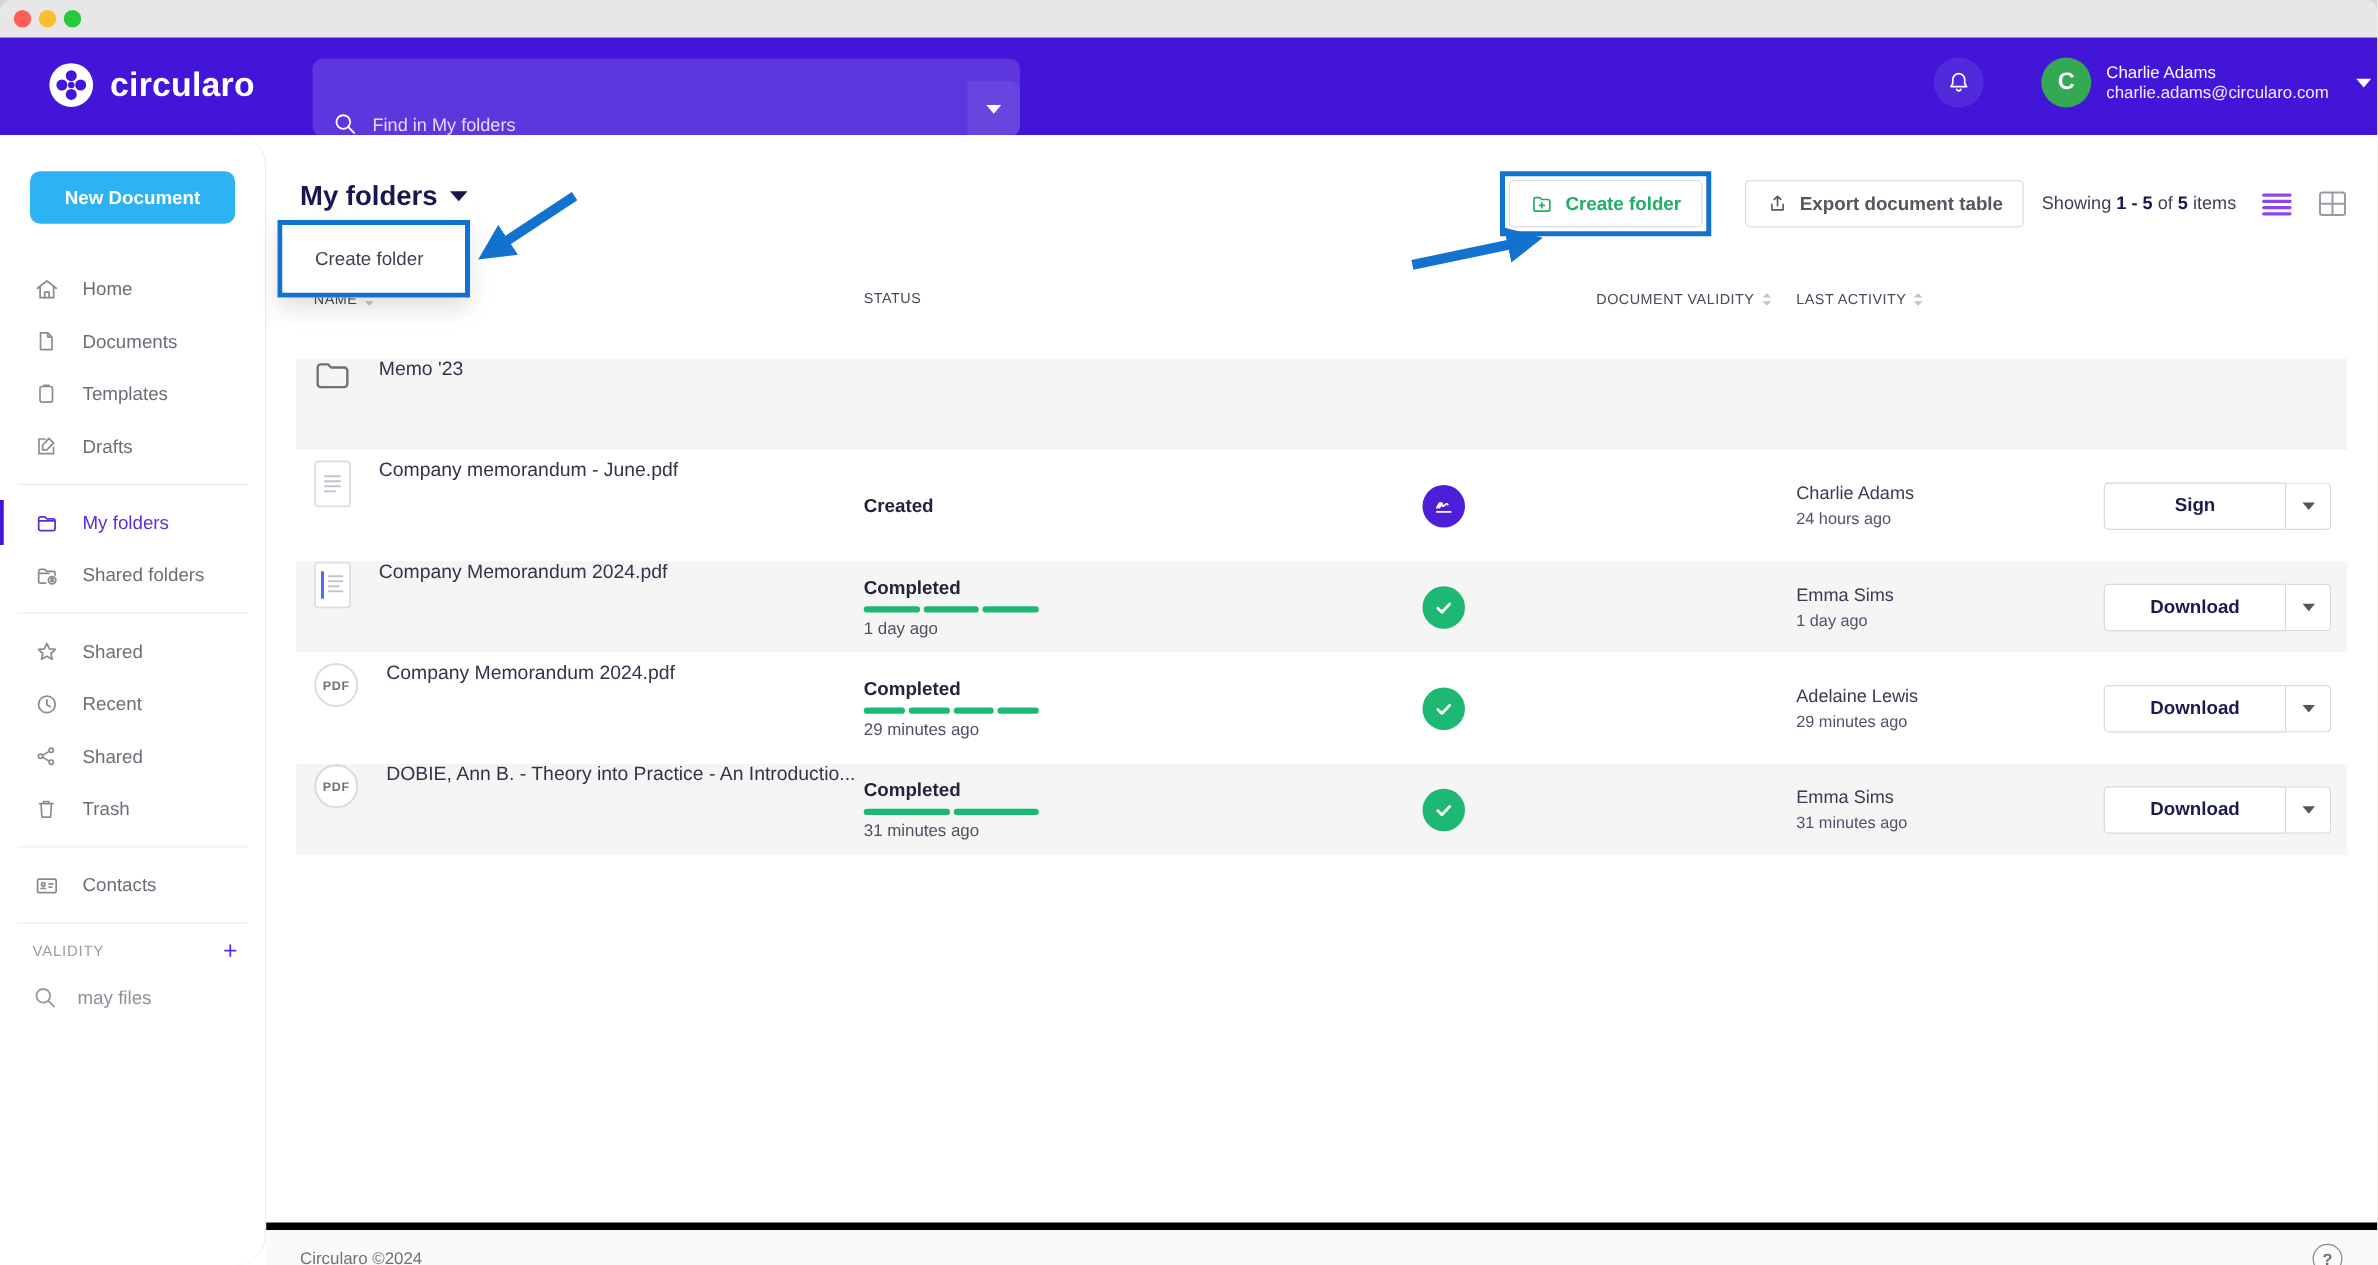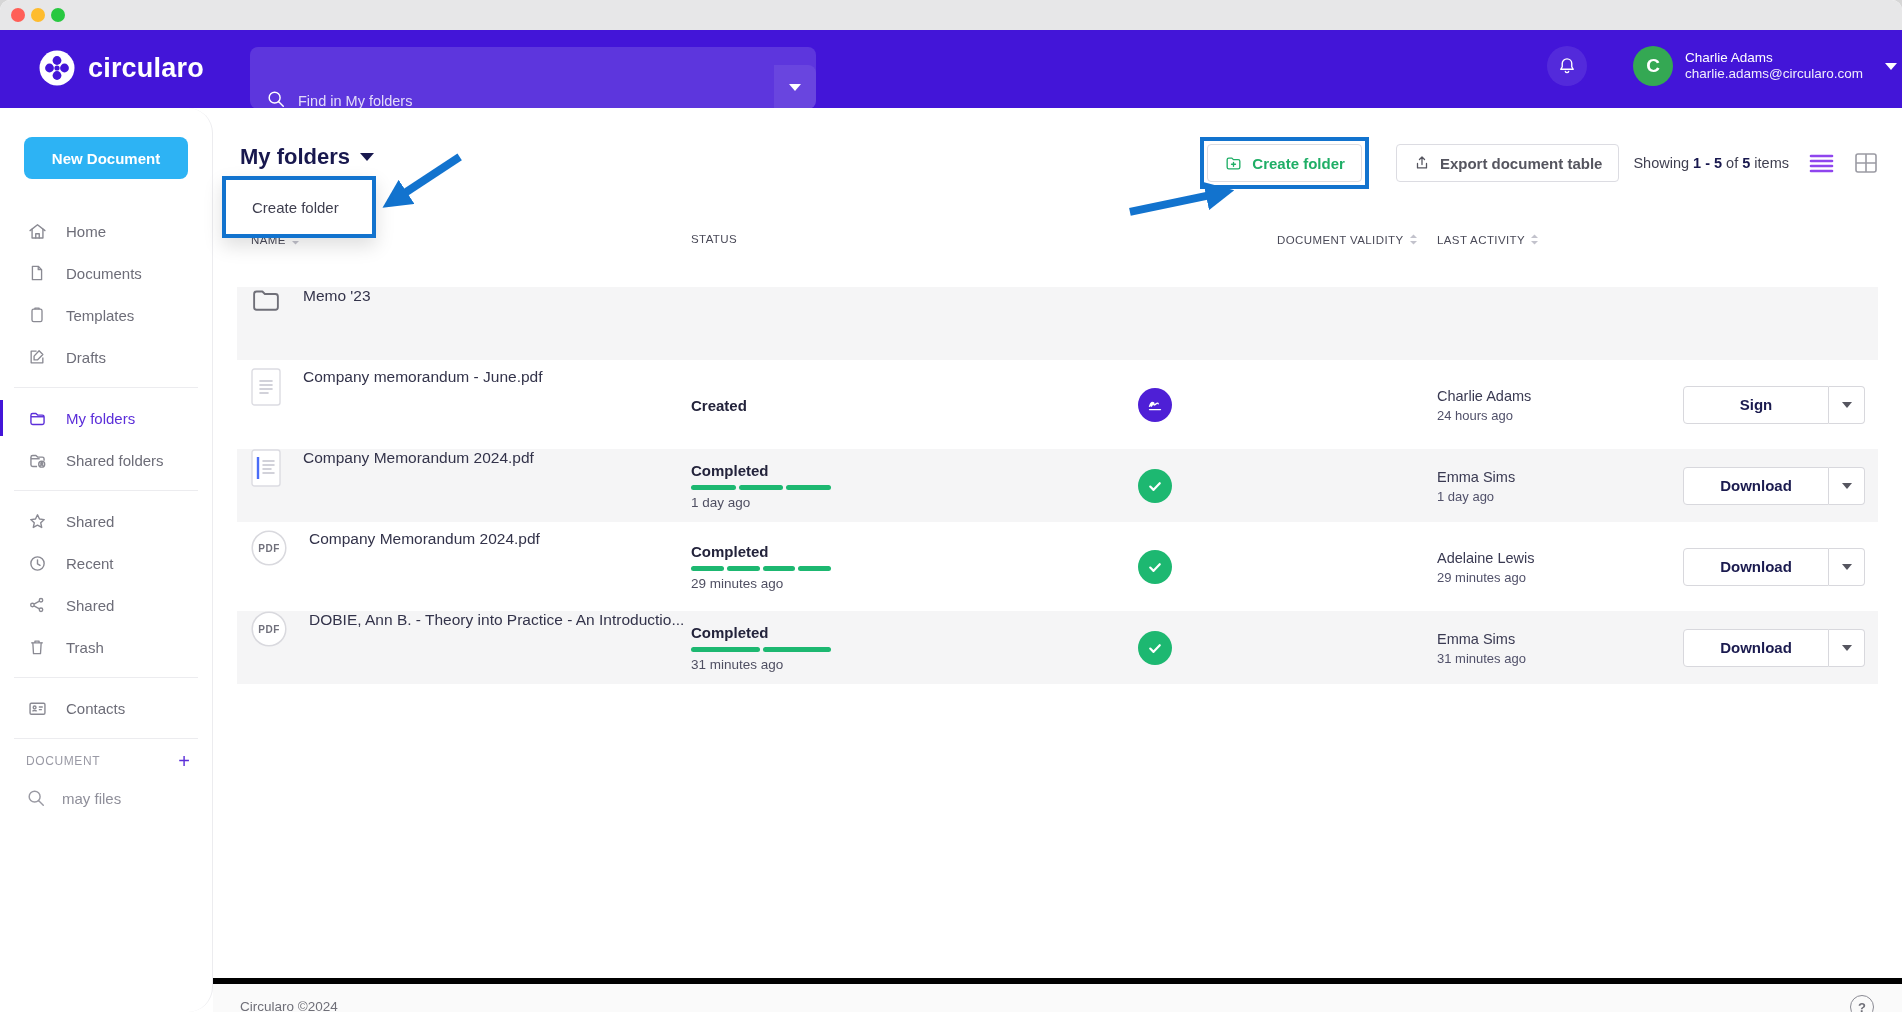--- a/index.html
+++ b/index.html
@@ -258,21 +258,21 @@
               <rect x="3.5" y="6" width="17" height="12.5" rx="1.5"></rect>
               <circle cx="8.7" cy="10.8" r="1.6"></circle>
               <path d="M6.4 15.3c.5-1.4 4.1-1.4 4.6 0"></path>
               <path d="M13.5 10.3h4.5M13.5 13.3h3.5"></path>
             </svg>
           </span>
           <span class="nav-label">Contacts</span>
         </div>
         <div class="nav-divider"></div>
         <div class="filters-head">
-          <span class="filters-label">DOCUMENT</span>
+          <span class="filters-label">VALIDITY</span>
           <span class="filters-add">+</span>
         </div>
         <div class="saved-filter">
           <span class="nav-icon">
             <svg width="20" height="20" viewBox="0 0 22 22" fill="none" stroke="currentColor" stroke-width="1.6">
               <circle cx="9.5" cy="9.5" r="6"></circle>
               <line x1="14" y1="14" x2="19" y2="19" stroke-linecap="round"></line>
             </svg>
           </span>
           <span class="saved-filter-label">may files</span>

